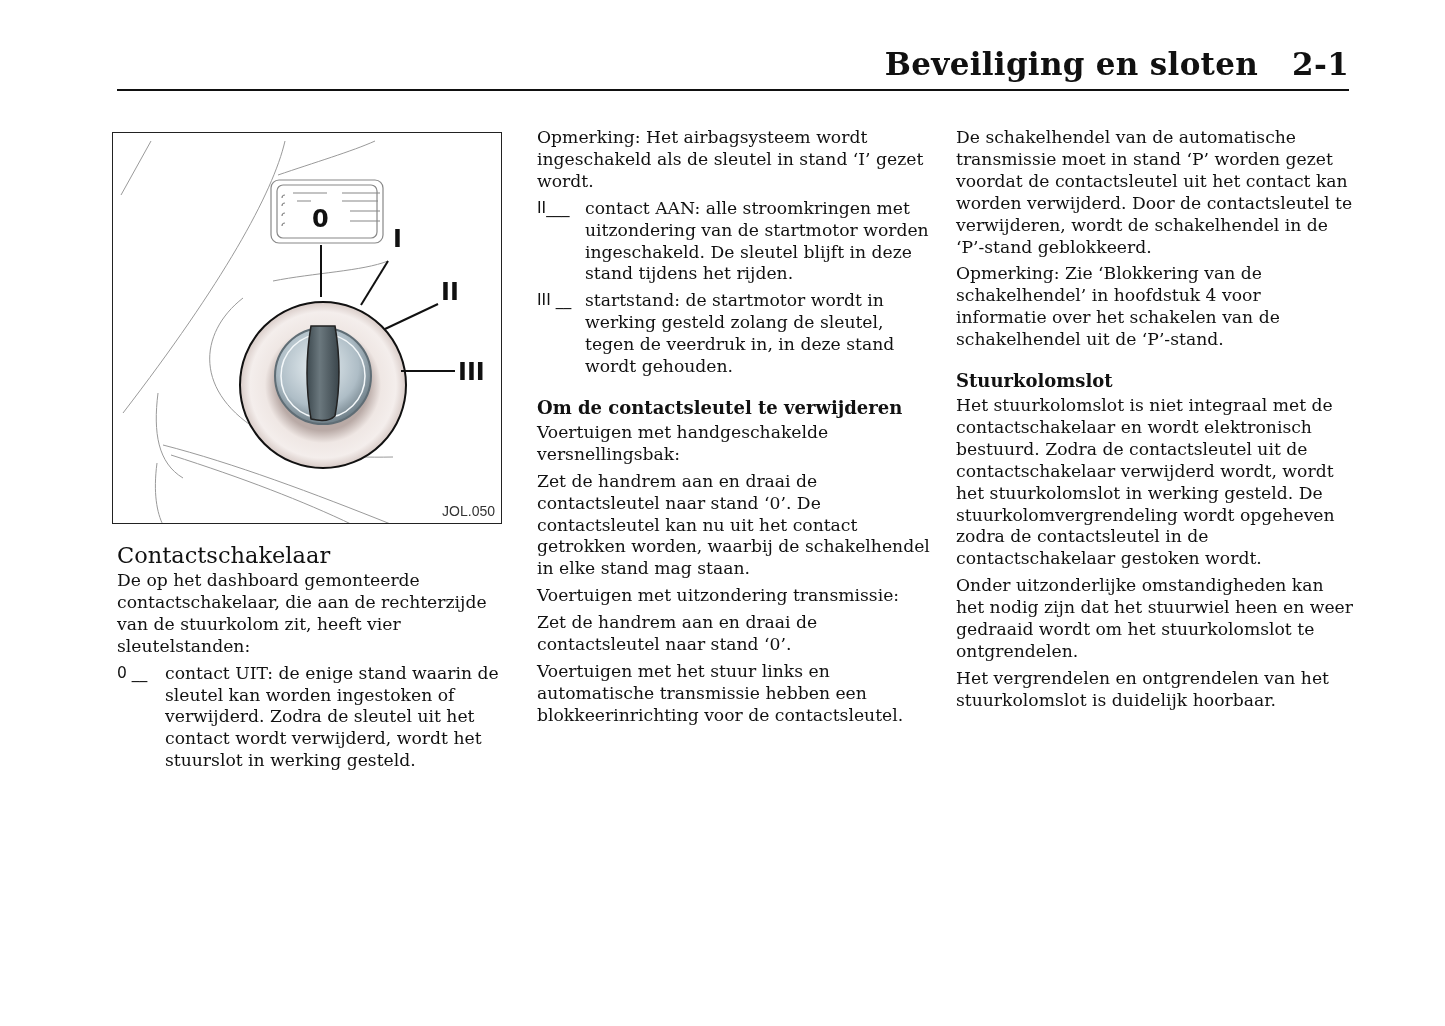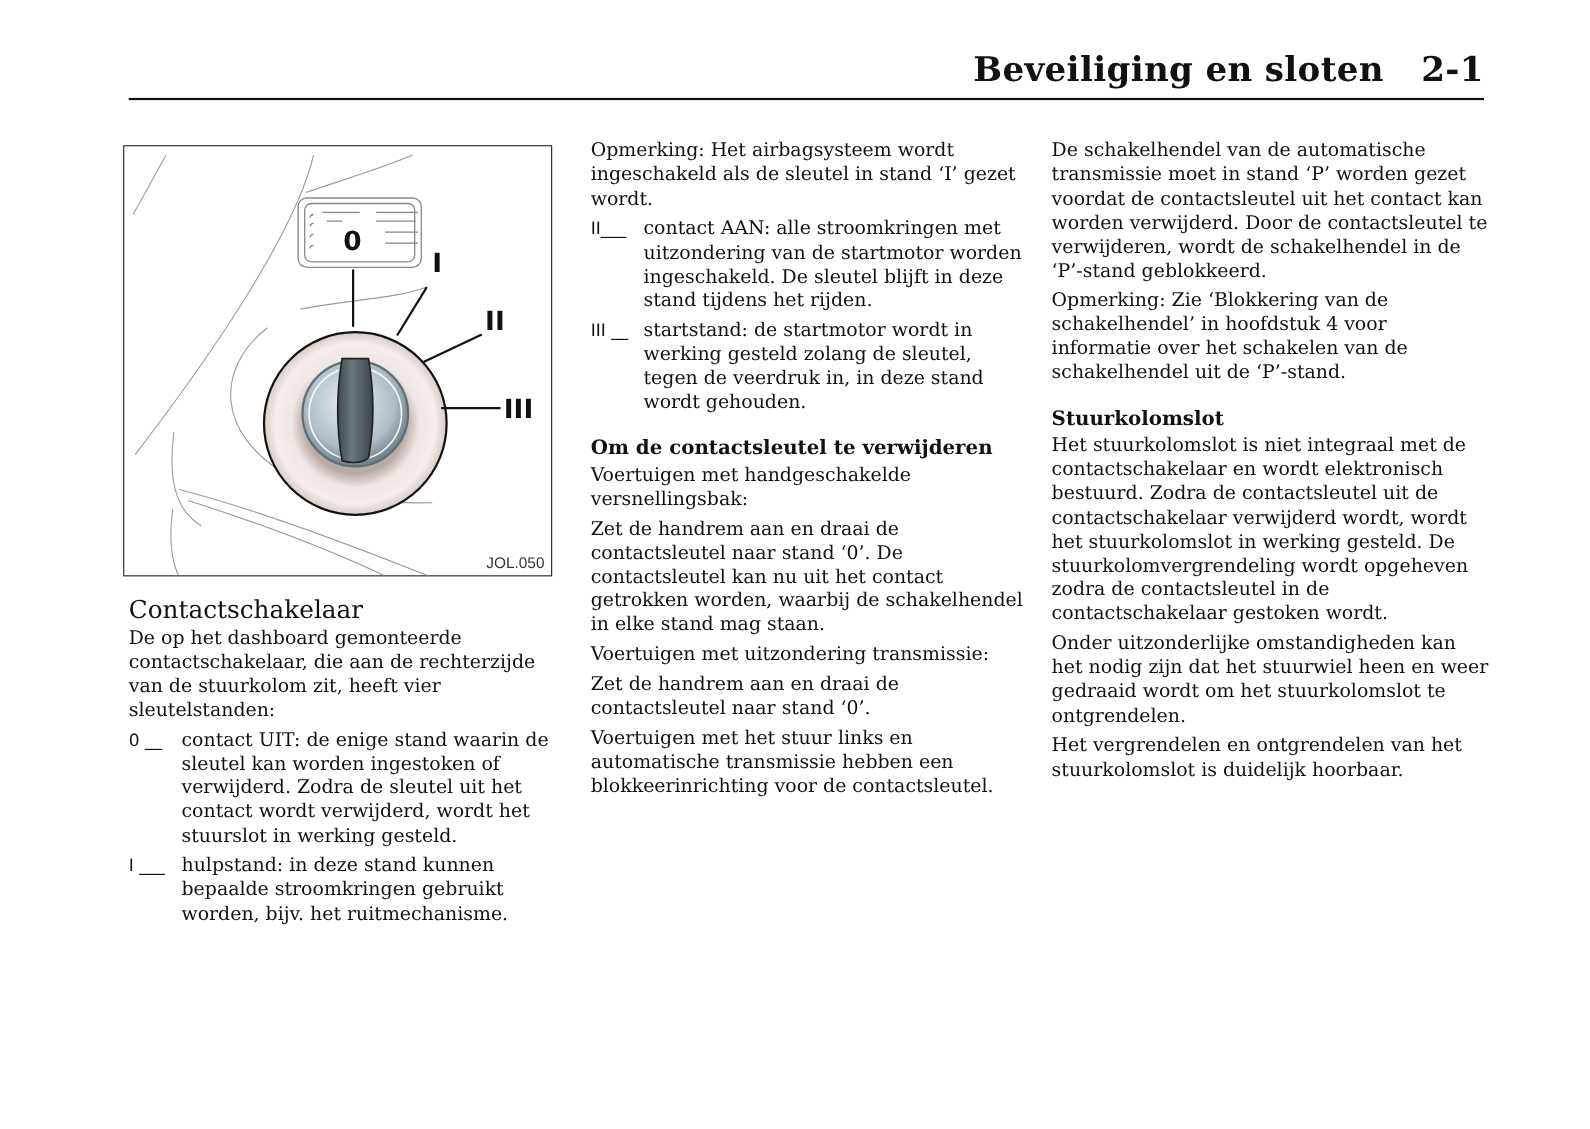--- a/index.html
+++ b/index.html
@@ -115,24 +115,20 @@
   <span class="fig-code">JOL.050</span>
 </div>
 
 <div class="col col1">
   <div class="sec-title">Contactschakelaar</div>
   <p>De op het dashboard gemonteerde contactschakelaar, die aan de rechterzijde van de stuurkolom zit, heeft vier sleutelstanden:</p>
   <div class="def">
     <span class="term">0 __</span>
     <span class="desc">contact UIT: de enige stand waarin de sleutel kan worden ingestoken of verwijderd. Zodra de sleutel uit het contact wordt verwijderd, wordt het stuurslot in werking gesteld.</span>
   </div>
-  <div class="def">
-    <span class="term">I ___</span>
-    <span class="desc">hulpstand: in deze stand kunnen bepaalde stroomkringen gebruikt worden, bijv. het ruitmechanisme.</span>
-  </div>
 </div>
 
 <div class="col col2">
   <p><b class="lbl">Opmerking:</b><span> Het airbagsysteem wordt ingeschakeld als de sleutel in stand ‘I’ gezet wordt.</span></p>
   <div class="def">
     <span class="term">II___</span>
     <span class="desc">contact AAN: alle stroomkringen met uitzondering van de startmotor worden ingeschakeld. De sleutel blijft in deze stand tijdens het rijden.</span>
   </div>
   <div class="def">
     <span class="term">III __</span>

